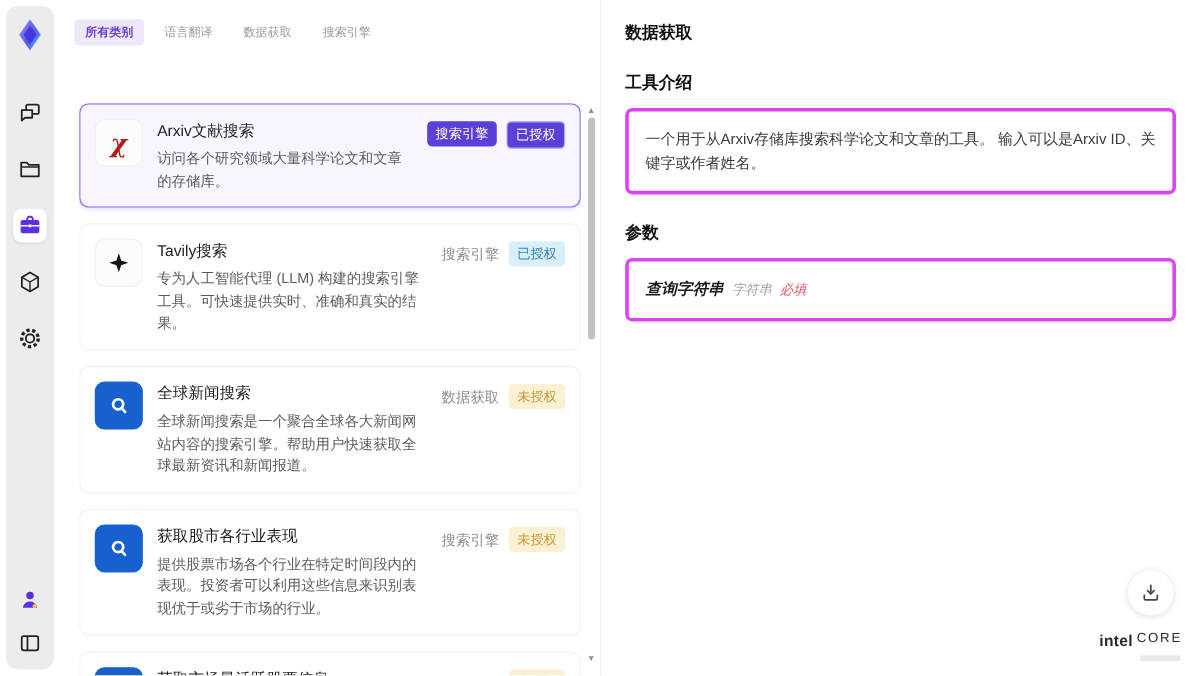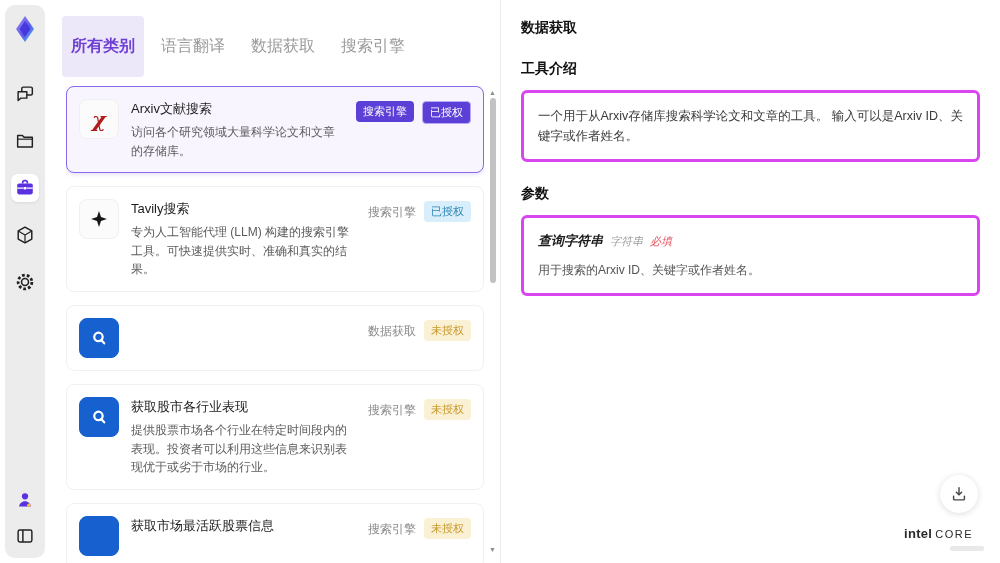--- a/index.html
+++ b/index.html
@@ -13,21 +13,21 @@
   .rail-nav{margin-top:36px;display:flex;flex-direction:column;gap:19px;align-items:center;}
   .rail-btn{width:28px;height:28px;border-radius:7px;display:grid;place-items:center;cursor:pointer;}
   .rail-btn.active{background:#fff;box-shadow:0 1px 3px rgba(0,0,0,.08);}
   .rail-bottom{margin-top:auto;margin-bottom:8px;display:flex;flex-direction:column;gap:8px;align-items:center;}
 
   
   .list-panel{position:absolute;left:50px;top:0;width:450px;bottom:0;background:#fff;
     border-right:1px solid #ebebeb;}
   .list-title{padding:19px 0 0 16px;font-size:15px;font-weight:bold;color:#111;}
   .tabs{margin:16px 0 0 12px;display:flex;gap:8px;align-items:center;}
-  .tab{font-size:16px;color:#9b9b9b;padding:20px 9px;border-radius:4px;cursor:pointer;white-space:nowrap;}
+  .tab{font-size:10px;color:#9b9b9b;padding:4px 9px;border-radius:4px;cursor:pointer;white-space:nowrap;}
   .tab.active{color:#6d3fd4;background:#ede7fa;font-weight:bold;}
 
   .cards{position:absolute;left:16px;right:16px;top:86px;bottom:0;overflow:hidden;
     display:flex;flex-direction:column;gap:13px;}
   .card{display:flex;gap:12px;padding:12px 12px;background:#fff;border:1px solid #f1f1f1;
     border-radius:8px;flex:none;cursor:pointer;}
   .card.selected{background:#f9f5ff;border:1.5px solid #8a68ea;
     box-shadow:0 1px 5px rgba(122,85,230,.22);}
   .tool-icon{width:38px;height:38px;border-radius:8px;background:#fbfbfb;border:1px solid #f0f0f0;
     display:grid;place-items:center;flex:none;overflow:hidden;}
@@ -60,21 +60,21 @@
     padding:13px 14px;font-size:12.5px;color:#3a3a3a;line-height:1.6;}
   .param-head{display:flex;align-items:baseline;gap:7px;font-style:italic;}
   .param-name{font-size:13px;font-weight:bold;color:#1c1c1c;}
   .param-type{font-size:11px;color:#9a9a9a;}
   .param-req{font-size:11px;color:#e25563;}
   .param-desc{margin-top:9px;font-size:12px;color:#555;}
 
   
   .dl-btn{position:absolute;right:22px;bottom:50px;width:38px;height:38px;border-radius:50%;
     background:#fff;box-shadow:0 1px 6px rgba(0,0,0,.14);display:grid;place-items:center;cursor:pointer;}
-  .brand{position:absolute;right:27px;bottom:22px;display:flex;align-items:center;gap:3px;}
+  .brand{position:absolute;right:15px;bottom:22px;display:flex;align-items:flex-start;gap:3px;}
   .brand-intel{font-size:13px;font-weight:bold;color:#2a2a2a;letter-spacing:.3px;}
   .brand-core{font-size:11px;color:#2a2a2a;letter-spacing:1.5px;}
   .brand-bar{position:absolute;right:16px;bottom:12px;width:34px;height:5px;background:#e9e9e9;border-radius:2px;}
 </style>
 </head>
 <body>
 
 <div class="app">
 
   <div class="rail">
@@ -187,20 +187,22 @@
     <div class="tool-icon blue-bg">
 
       <svg width="22" height="22" viewBox="0 0 24 24">
         <rect x="2.5" y="2.5" width="19" height="19" rx="4" fill="#1760d0"></rect>
         <circle cx="11.4" cy="10.8" r="4.6" fill="none" stroke="#fff" stroke-width="2.4"></circle>
         <path d="M14.6 14.4l3.1 3.4" stroke="#fff" stroke-width="2.4" stroke-linecap="round"></path>
       </svg>
 
     </div>
     <div class="tool-body">
+      <div class="tool-name">全球新闻搜索</div>
+      <div class="tool-desc">全球新闻搜索是一个聚合全球各大新闻网站内容的搜索引擎。帮助用户快速获取全球最新资讯和新闻报道。</div>
     </div>
     <div class="tool-right">
       <span class="cat cat-text">数据获取</span>
       <span class="auth pill yellow">未授权</span>
     </div>
   </div>
 
   <div class="card">
     <div class="tool-icon blue-bg">
 
@@ -248,21 +250,20 @@
     <div class="detail-title">数据获取</div>
     <div class="section-h">工具介绍</div>
     <div class="box">一个用于从Arxiv存储库搜索科学论文和文章的工具。 输入可以是Arxiv ID、关键字或作者姓名。</div>
     <div class="section-h">参数</div>
     <div class="box">
       <div class="param-head">
         <span class="param-name">查询字符串</span>
         <span class="param-type">字符串</span>
         <span class="param-req">必填</span>
       </div>
-      <div class="param-desc">用于搜索的Arxiv ID、关键字或作者姓名。</div>
     </div>
   </div>
 
   <div class="dl-btn">
     <svg width="20" height="20" viewBox="0 0 24 24">
       <path d="M12 4.5v8" fill="none" stroke="#444" stroke-width="1.7" stroke-linecap="round"></path>
       <path d="M8.8 9.8L12 13l3.2-3.2" fill="none" stroke="#444" stroke-width="1.7" stroke-linecap="round" stroke-linejoin="round"></path>
       <path d="M5.5 14.5v3.1A1.4 1.4 0 006.9 19h10.2a1.4 1.4 0 001.4-1.4v-3.1" fill="none" stroke="#444" stroke-width="1.7" stroke-linecap="round"></path>
     </svg>
   </div>

